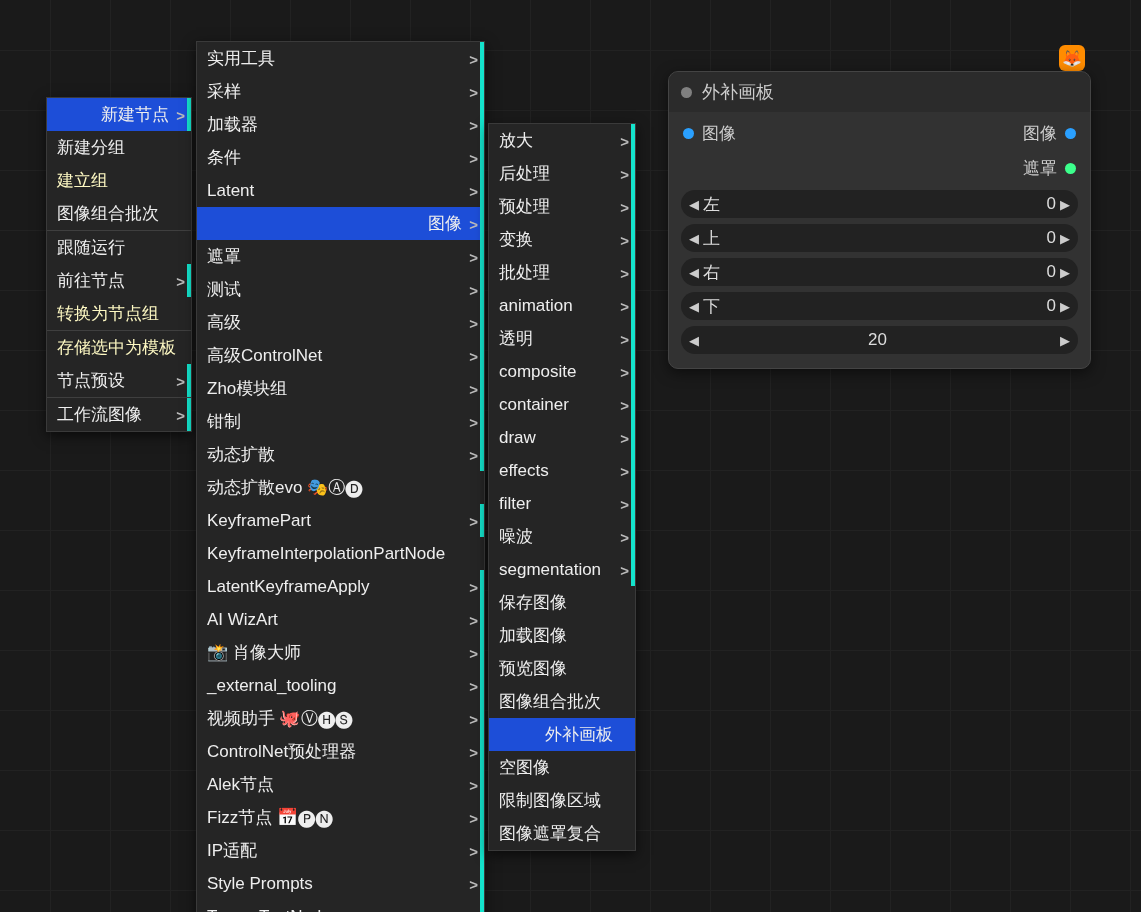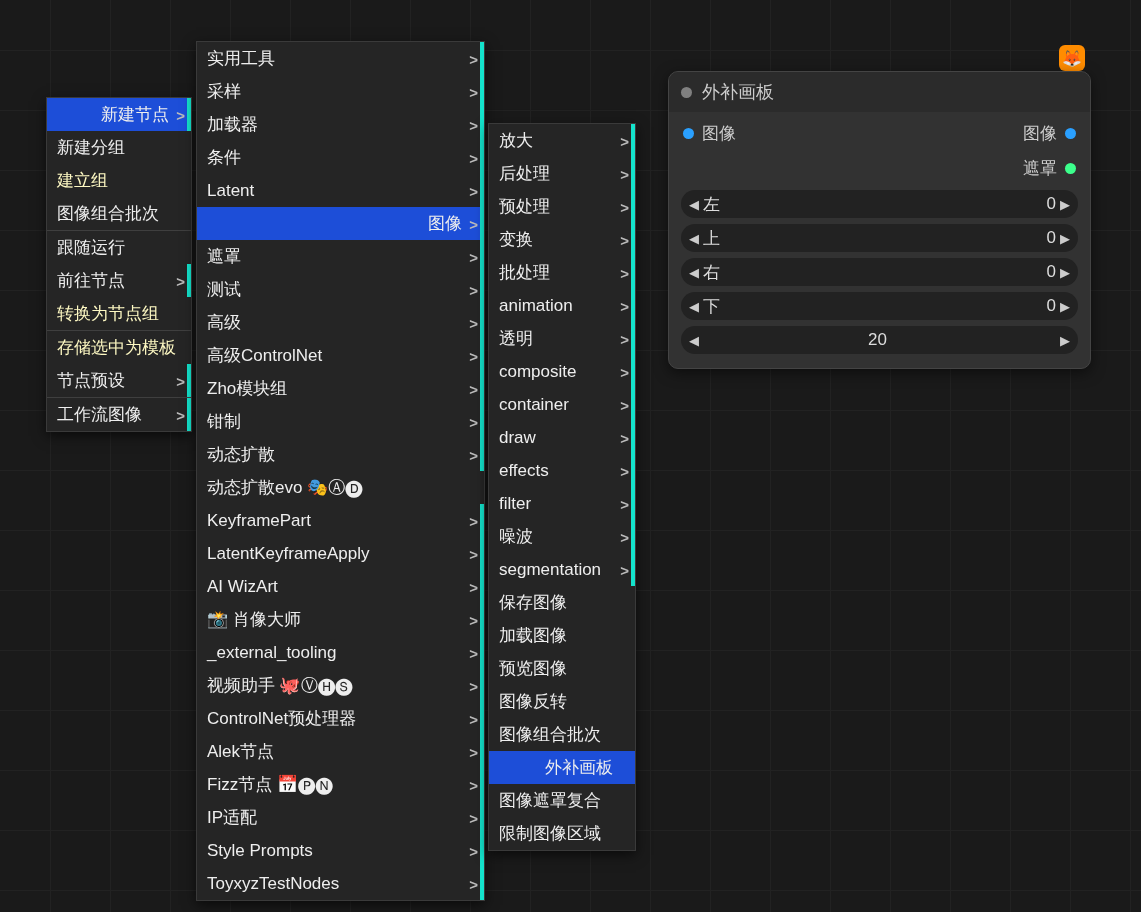--- a/index.html
+++ b/index.html
@@ -229,20 +229,23 @@
     </div>
     <div class="item">
       <span>动态扩散evo 🎭Ⓐ🅓</span>
     </div>
     <div class="item">
       <span>KeyframePart</span>
       <span class="arrow">&gt;</span>
       <span class="stripe"></span>
     </div>
     <div class="item">
+      <span>KeyframeInterpolationPartNode</span>
+    </div>
+    <div class="item">
       <span>LatentKeyframeApply</span>
       <span class="arrow">&gt;</span>
       <span class="stripe"></span>
     </div>
     <div class="item">
       <span>AI WizArt</span>
       <span class="arrow">&gt;</span>
       <span class="stripe"></span>
     </div>
     <div class="item">
@@ -365,33 +368,33 @@
     <div class="item">
       <span>保存图像</span>
     </div>
     <div class="item">
       <span>加载图像</span>
     </div>
     <div class="item">
       <span>预览图像</span>
     </div>
     <div class="item">
-      <span>图像反转</span>
-    </div>
-    <div class="item">
       <span>图像组合批次</span>
     </div>
     <div class="item active">
       <span>外补画板</span>
     </div>
     <div class="item">
+      <span>空图像</span>
+    </div>
+    <div class="item">
+      <span>限制图像区域</span>
+    </div>
+    <div class="item">
       <span>图像遮罩复合</span>
-    </div>
-    <div class="item">
-      <span>限制图像区域</span>
     </div>
   </div>
 
 <div class="node">
   <div class="title">
     <span class="dot"></span>
     <span>外补画板</span>
   </div>
   <div class="io">
     <div class="left">

